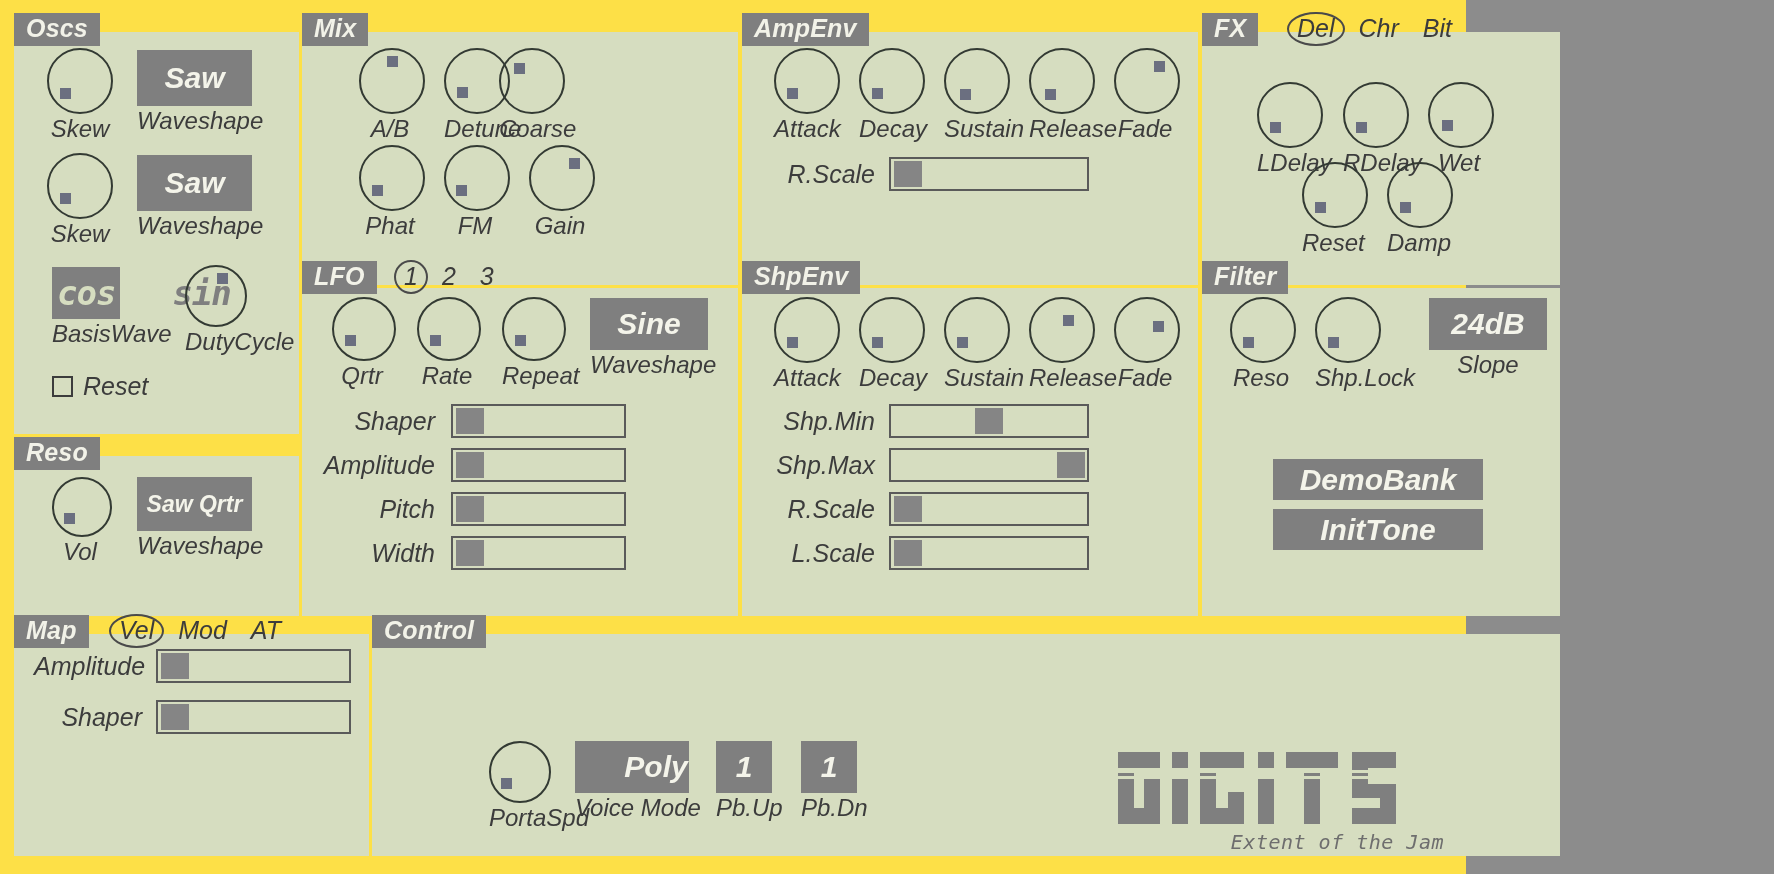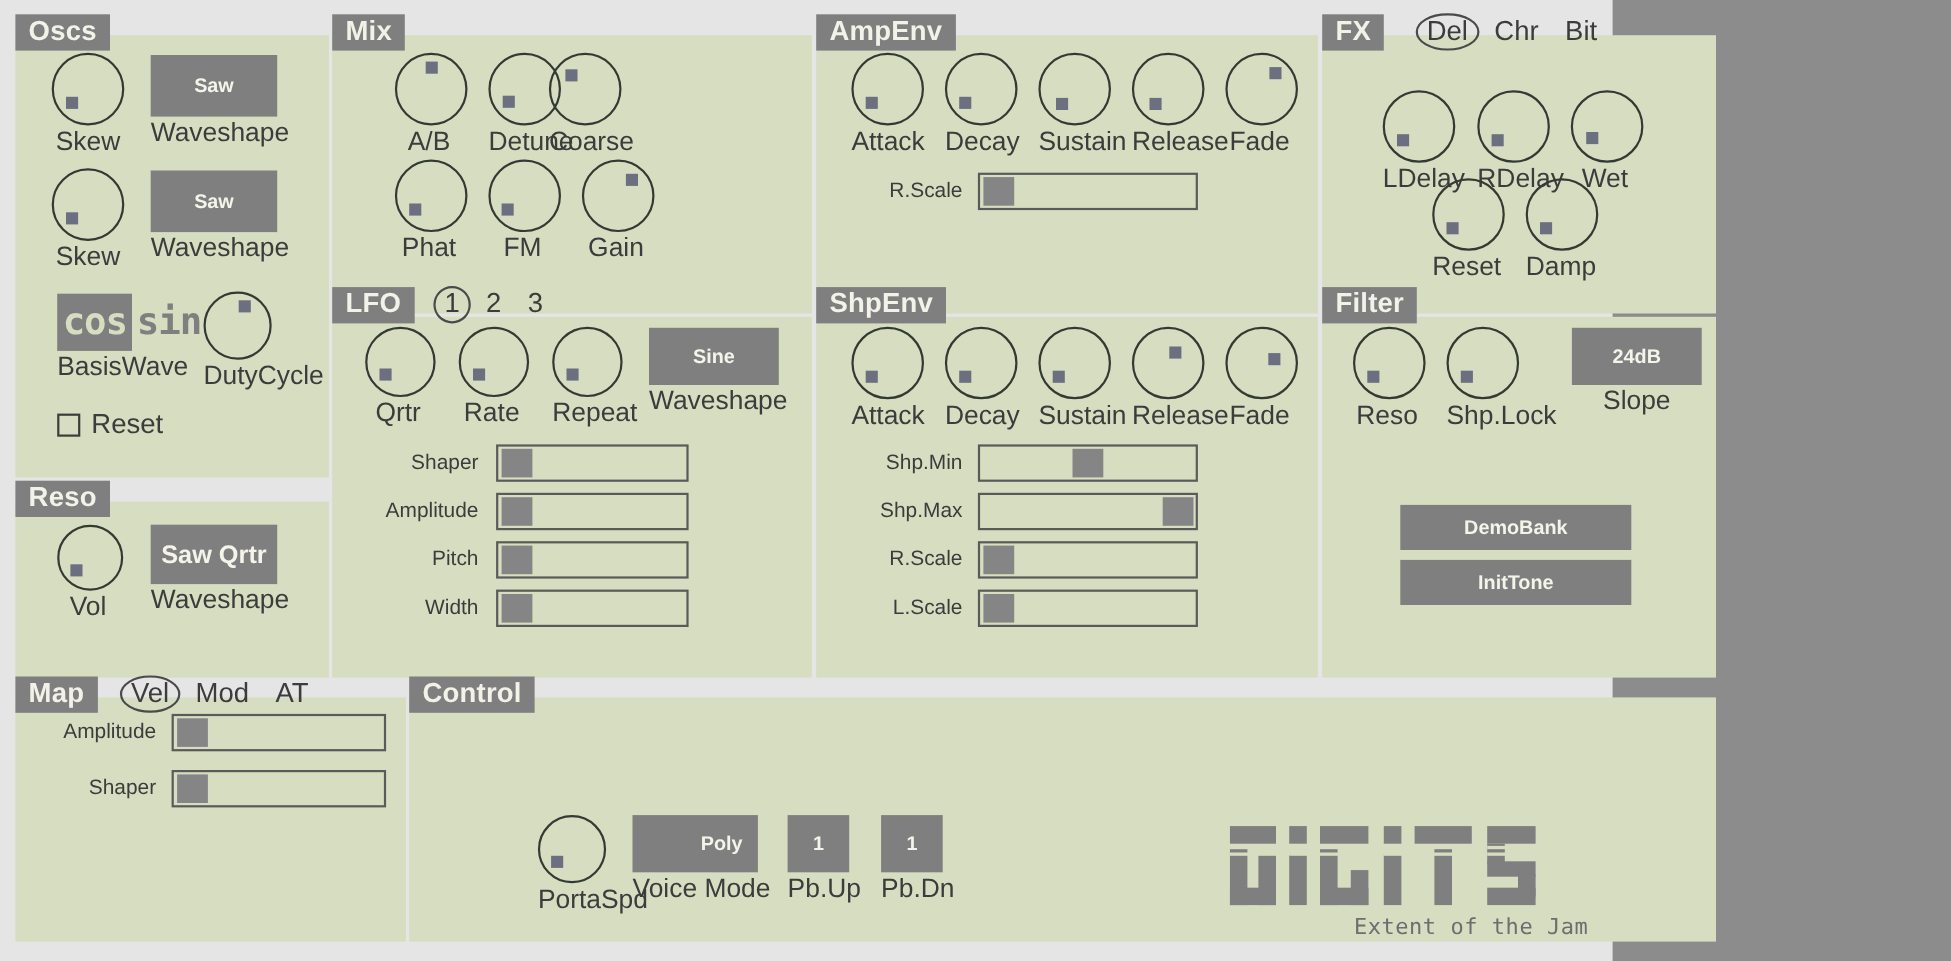--- a/index.html
+++ b/index.html
@@ -3,21 +3,21 @@
 <meta charset="utf-8">
 <style>
   html,body{margin:0;padding:0;background:#8c8c8c;}
   body{
     width:1774px;height:874px;
     font-family:"Liberation Sans","DejaVu Sans",sans-serif;
     -webkit-font-smoothing:antialiased;
     overflow:hidden;
   }
   
-  #app{position:relative;width:1466px;height:874px;background:#e5e5e5;}
+  #app{position:relative;width:1466px;height:874px;background:#fde047;font-style:italic;}
 
   
   .panel{position:absolute;background:#d6ddc0;box-sizing:border-box;}
   .panel-title{
     position:absolute;
     background:#7f7f7f;color:#f2f2e8;
     font-size:25px;font-weight:bold;
     letter-spacing:.2px;
     padding:3px 12px 5px 12px;
     line-height:1;
@@ -47,29 +47,29 @@
   .knob .dot{
     position:absolute;width:11px;height:11px;background:#6b6f80;
   }
   .ctrl .lbl{
     font-size:24px;color:#3c3c3c;margin-top:3px;white-space:nowrap;line-height:1;
   }
 
   
   .btn{
     background:#7f7f7f;color:#f4f4ea;
-    font-size:18px;font-weight:bold;
+    font-size:30px;font-weight:bold;
     display:flex;align-items:center;justify-content:center;
     box-sizing:border-box;
     white-space:nowrap;
   }
 
   
   .sliderrow{position:absolute;display:flex;align-items:center;}
-  .sliderrow .slbl{font-size:19px;color:#3c3c3c;text-align:right;white-space:nowrap;}
+  .sliderrow .slbl{font-size:25px;color:#3c3c3c;text-align:right;white-space:nowrap;}
   .track{
     border:2px solid #5a5a5a;background:transparent;
     position:relative;box-sizing:border-box;
   }
   .thumb{position:absolute;top:2px;bottom:2px;background:#858585;}
 
   
   .chkrow{position:absolute;display:flex;align-items:center;gap:10px;}
   .chkbox{width:21px;height:21px;border:2px solid #3c3c3c;box-sizing:border-box;background:transparent;}
   .chkrow .clbl{font-size:25px;color:#3c3c3c;}
@@ -110,21 +110,21 @@
     <div class="knob" style="width:62px;height:62px;">
       <div class="dot" style="left:11px;top:38px;"></div>
     </div>
     <div class="lbl">Skew</div>
   </div>
   <div class="ctrl" style="left:137px;top:155px;width:115px;">
     <div class="btn" style="width:115px;height:56px;">Saw</div>
     <div class="lbl">Waveshape</div>
   </div>
 
-  <div class="coswrap" style="left:52px;top:267px;height:52px;">
+  <div class="coswrap" style="left:52px;top:267px;height:52px;gap:48px;">
     <div class="cosbox">
       <span class="seg on">cos</span>
     </div>
     <div class="sinbox">
       <span class="seg off">sin</span>
     </div>
   </div>
   <div class="lbl" style="position:absolute;left:52px;top:320px;font-size:24px;color:#3c3c3c;">BasisWave</div>
 
   <div class="ctrl" style="left:185px;top:265px;width:58px;">

